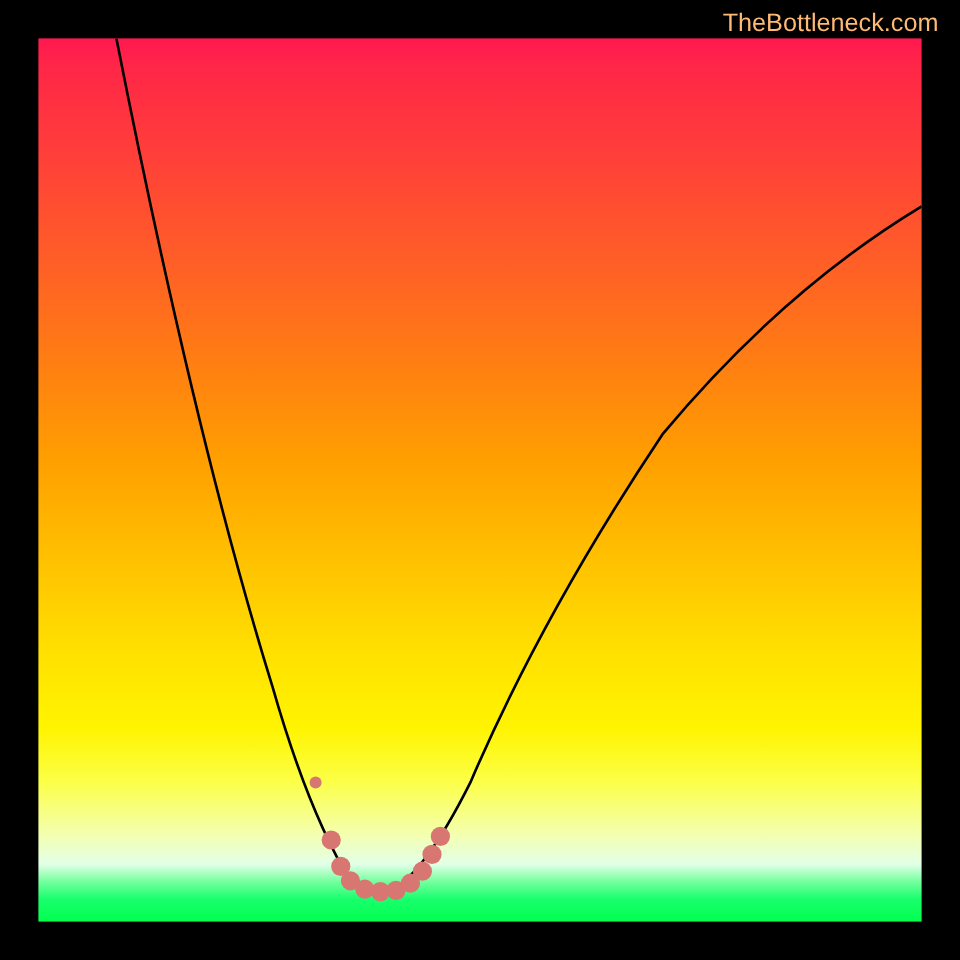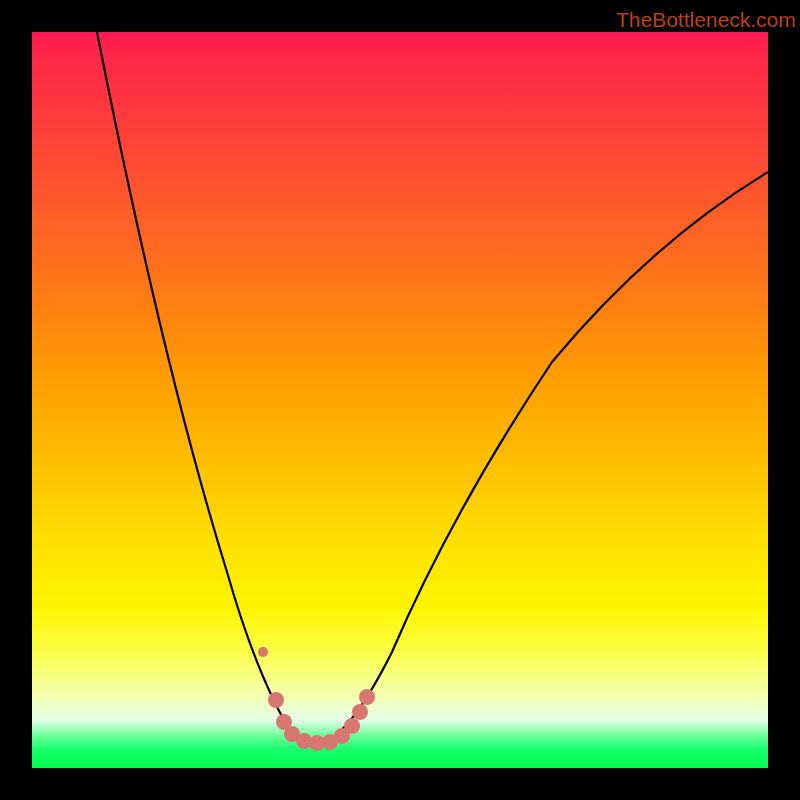--- a/index.html
+++ b/index.html
@@ -10,22 +10,22 @@
     body {
       width: 800px;
       height: 800px;
       background: #000;
       position: relative;
       overflow: hidden;
     }
     .watermark {
       position: absolute;
       top: 8px;
-      right: 4px;
-      color: #c2410c;
+      right: 18px;
+      color: #fdba74;
       font-family: Arial, sans-serif;
       font-size: 21px;
       font-weight: 500;
       z-index: 10;
     }
     .plot-area {
       position: absolute;
       top: 32px;
       left: 32px;
       width: 736px;

